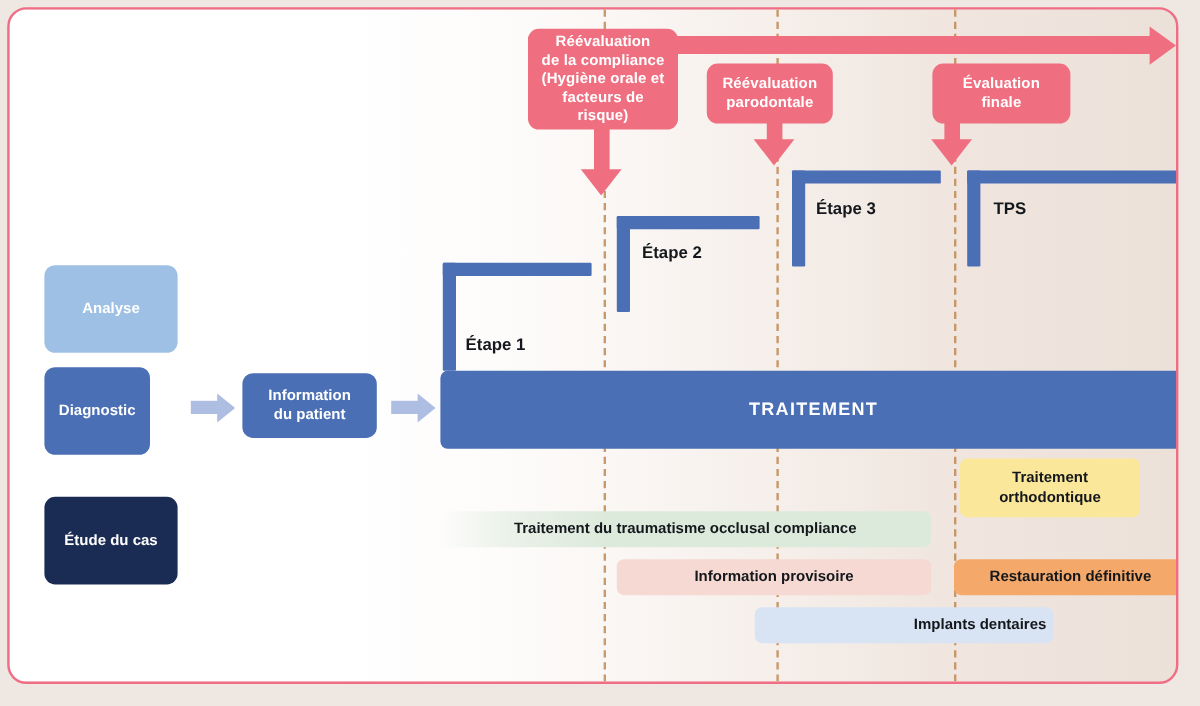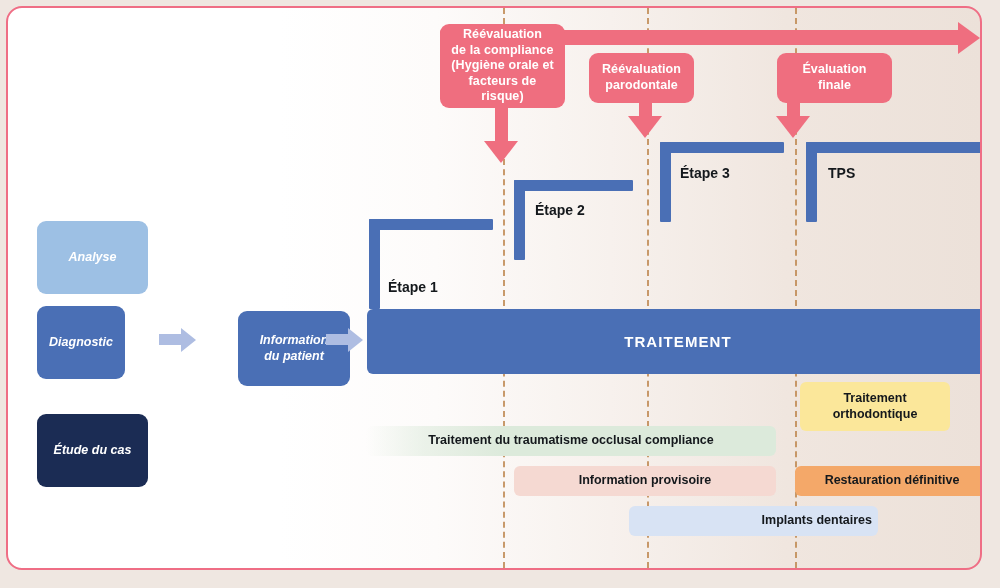--- a/index.html
+++ b/index.html
@@ -45,21 +45,21 @@
   .pink-stem{position:absolute;background:#ef6e7f;width:13px;}
   .pink-head{
     position:absolute;width:0;height:0;
     border-left:17px solid transparent;border-right:17px solid transparent;
     border-top:22px solid #ef6e7f;
   }
   
   .proc-box{
     position:absolute;border-radius:9px;color:#fff;
     display:flex;align-items:center;justify-content:center;text-align:center;
-    font-weight:bold;font-size:12.5px;line-height:1.25;box-sizing:border-box;font-style:italic;
+    font-weight:bold;font-size:12.5px;line-height:1.25;box-sizing:border-box;
   }
   
   .ar-shaft{position:absolute;background:#aebde2;height:11px;}
   .ar-head{
     position:absolute;width:0;height:0;
     border-top:12px solid transparent;border-bottom:12px solid transparent;
     border-left:15px solid #aebde2;
   }
   
   .brk-top{position:absolute;background:#4a6fb5;height:11px;border-radius:1px;}
@@ -129,21 +129,21 @@
       <span>Diagnostic</span>
     </div>
 
     <div class="proc-box" style="left:29px;top:406px;width:111px;height:73px;background:#1b2c54;">
       <span>Étude du cas</span>
     </div>
 
     <div class="ar-shaft" style="left:151px;top:326px;width:24px;"></div>
     <div class="ar-head" style="left:173px;top:320px;"></div>
 
-    <div class="proc-box" style="left:194px;top:303px;width:112px;height:75px;background:#4a6fb5;margin-left:36px;">
+    <div class="proc-box" style="left:194px;top:303px;width:112px;height:54px;background:#4a6fb5;">
       <span>
         <span>Information</span><br>
         <span>du patient</span>
       </span>
     </div>
 
     <div class="ar-shaft" style="left:318px;top:326px;width:24px;"></div>
     <div class="ar-head" style="left:340px;top:320px;"></div>
 
     <div class="brk-top" style="left:361px;top:211px;width:124px;"></div>

